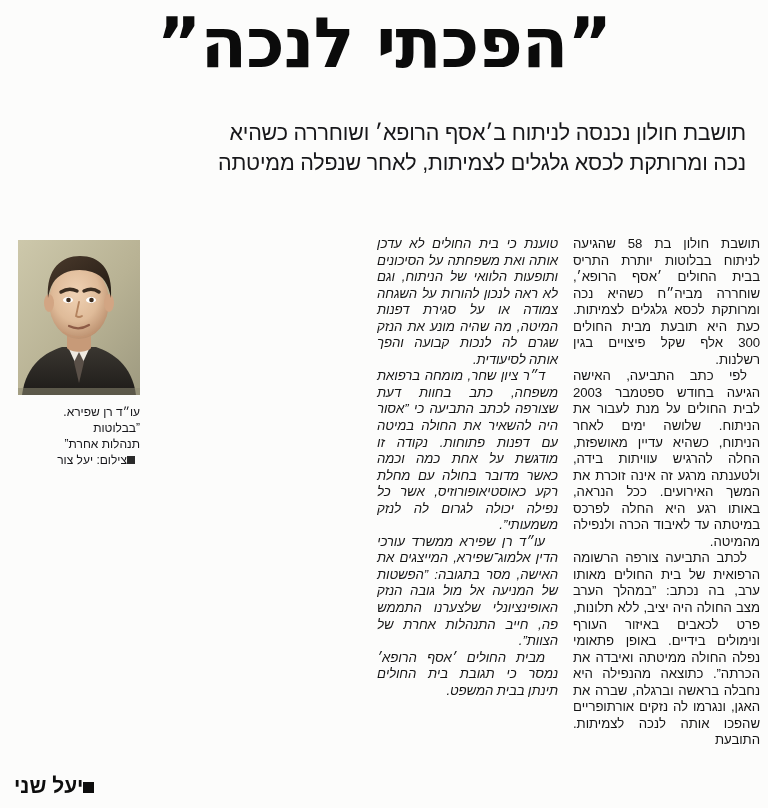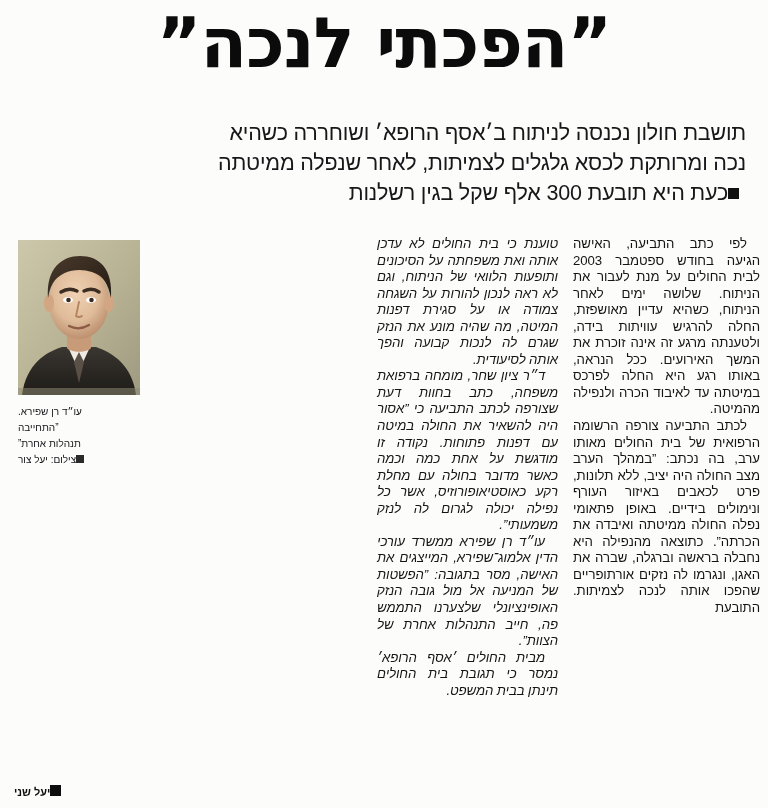--- a/index.html
+++ b/index.html
@@ -120,42 +120,42 @@
     position: relative;
     background: #b9b49a;
     border: 0;
   }
   .portrait {
     position: absolute;
     inset: 0;
   }
   .caption {
     margin-top: 9px;
-    font-size: 10px;
+    font-size: 12px;
     line-height: 16px;
     color: #16161a;
-    text-align: left;
+    text-align: right;
     direction: rtl;
   }
   .caption .cap-line { display: block; }
   .caption .cap-credit-bullet {
     display: inline-block;
     width: 8px;
     height: 8px;
     background: #2a2a2a;
     margin-right: 5px;
     vertical-align: 0px;
   }
 
   
   .byline {
     position: absolute;
     bottom: 10px;
     left: 14px;
-    font-size: 11px;
+    font-size: 21px;
     font-weight: 700;
     color: #0d0d0d;
     letter-spacing: 0px;
     direction: rtl;
   }
   .byline .bl-bullet {
     display: inline-block;
     width: 11px;
     height: 11px;
     background: #0d0d0d;
@@ -168,26 +168,26 @@
 
 <div class="page">
 
   <div class="headline-wrap">
     <div class="headline">”הפכתי לנכה”</div>
   </div>
 
   <div class="deck">
     <span class="deck-line">תושבת חולון נכנסה לניתוח ב׳אסף הרופא׳ ושוחררה כשהיא</span>
     <span class="deck-line">נכה ומרותקת לכסא גלגלים לצמיתות, לאחר שנפלה ממיטתה</span>
-    <span class="deck-line"><span class="bullet"></span><span>כעת היא תובעת 300 אלף שקל בגין רשלנות</span></span>
   </div>
 
   <div class="columns">
 
     <div class="col col-1">
+      <p class="no-indent">תושבת חולון בת 58 שהגיעה לניתוח בבלוטות יותרת התריס בבית החולים ׳אסף הרופא׳, שוחררה מביה״ח כשהיא נכה ומרותקת לכסא גלגלים לצמיתות. כעת היא תובעת מבית החולים 300 אלף שקל פיצויים בגין רשלנות.</p>
       <p>לפי כתב התביעה, האישה הגיעה בחודש ספטמבר 2003 לבית החולים על מנת לעבור את הניתוח. שלושה ימים לאחר הניתוח, כשהיא עדיין מאושפזת, החלה להרגיש עוויתות בידה, ולטענתה מרגע זה אינה זוכרת את המשך האירועים. ככל הנראה, באותו רגע היא החלה לפרכס במיטתה עד לאיבוד הכרה ולנפילה מהמיטה.</p>
       <p>לכתב התביעה צורפה הרשומה הרפואית של בית החולים מאותו ערב, בה נכתב: ”במהלך הערב מצב החולה היה יציב, ללא תלונות, פרט לכאבים באיזור העורף ונימולים בידיים. באופן פתאומי נפלה החולה ממיטתה ואיבדה את הכרתה”. כתוצאה מהנפילה היא נחבלה בראשה וברגלה, שברה את האגן, ונגרמו לה נזקים אורתופריים שהפכו אותה לנכה לצמיתות. התובעת</p>
     </div>
 
     <div class="col col-2">
       <p class="no-indent">טוענת כי בית החולים לא עדכן אותה ואת משפחתה על הסיכונים ותופעות הלוואי של הניתוח, וגם לא ראה לנכון להורות על השגחה צמודה או על סגירת דפנות המיטה, מה שהיה מונע את הנזק שגרם לה לנכות קבועה והפך אותה לסיעודית.</p>
       <p>ד״ר ציון שחר, מומחה ברפואת משפחה, כתב בחוות דעת שצורפה לכתב התביעה כי ”אסור היה להשאיר את החולה במיטה עם דפנות פתוחות. נקודה זו מודגשת על אחת כמה וכמה כאשר מדובר בחולה עם מחלת רקע כאוסטיאופורוזיס, אשר כל נפילה יכולה לגרום לה לנזק משמעותי”.</p>
       <p>עו״ד רן שפירא ממשרד עורכי הדין אלמוג־שפירא, המייצגים את האישה, מסר בתגובה: ”הפשטות של המניעה אל מול גובה הנזק האופינציונלי שלצערנו התממש פה, חייב התנהלות אחרת של הצוות”.</p>
       <p>מבית החולים ׳אסף הרופא׳ נמסר כי תגובת בית החולים תינתן בבית המשפט.</p>
     </div>
@@ -249,21 +249,21 @@
 
         <path d="M51 86 q10 5 20 -1" stroke="#8d5b46" stroke-width="2.2" fill="none" stroke-linecap="round"></path>
 
         <path d="M45 92 q16 10 32 0" stroke="#c49572" stroke-width="1.2" fill="none" opacity="0.6"></path>
 
         <rect x="0" y="148" width="122" height="7" fill="#8e8a72" opacity="0.55"></rect>
       </svg>
     </div>
     <div class="caption">
       <span class="cap-line">עו״ד רן שפירא.</span>
-      <span class="cap-line">”התחייבה</span>
+      <span class="cap-line">”בבלוטות</span>
       <span class="cap-line">תנהלות אחרת”</span>
       <span class="cap-line"><span class="cap-credit-bullet"></span><span>צילום: יעל צור</span></span>
     </div>
   </div>
 
   <div class="byline">
     <span class="bl-bullet"></span><span>יעל שני</span>
   </div>
 
 </div>

